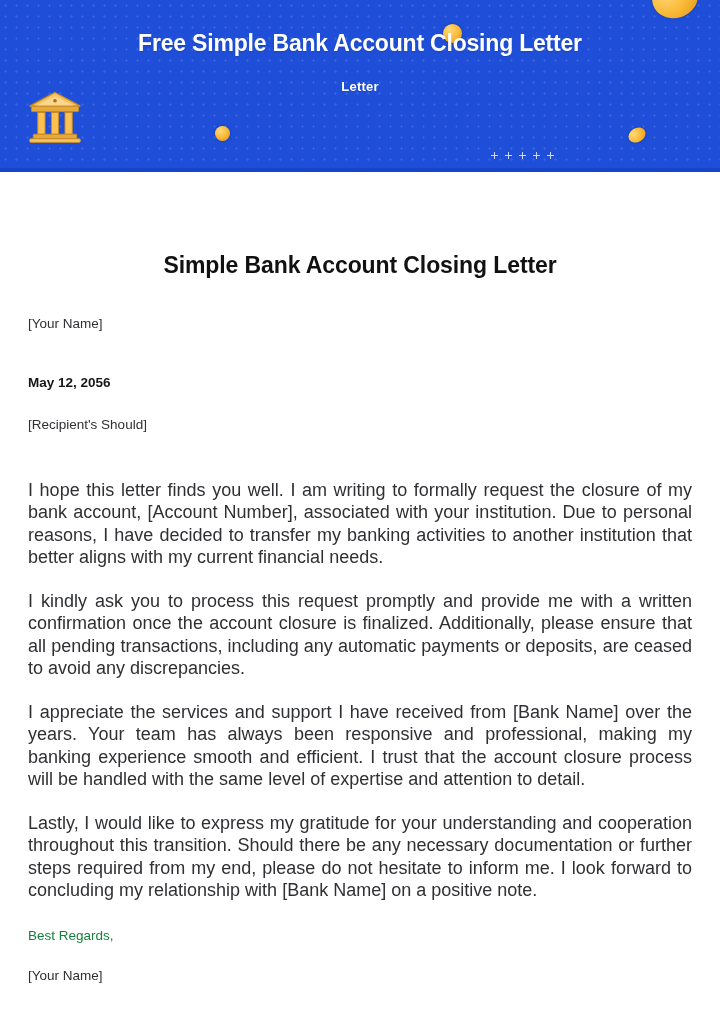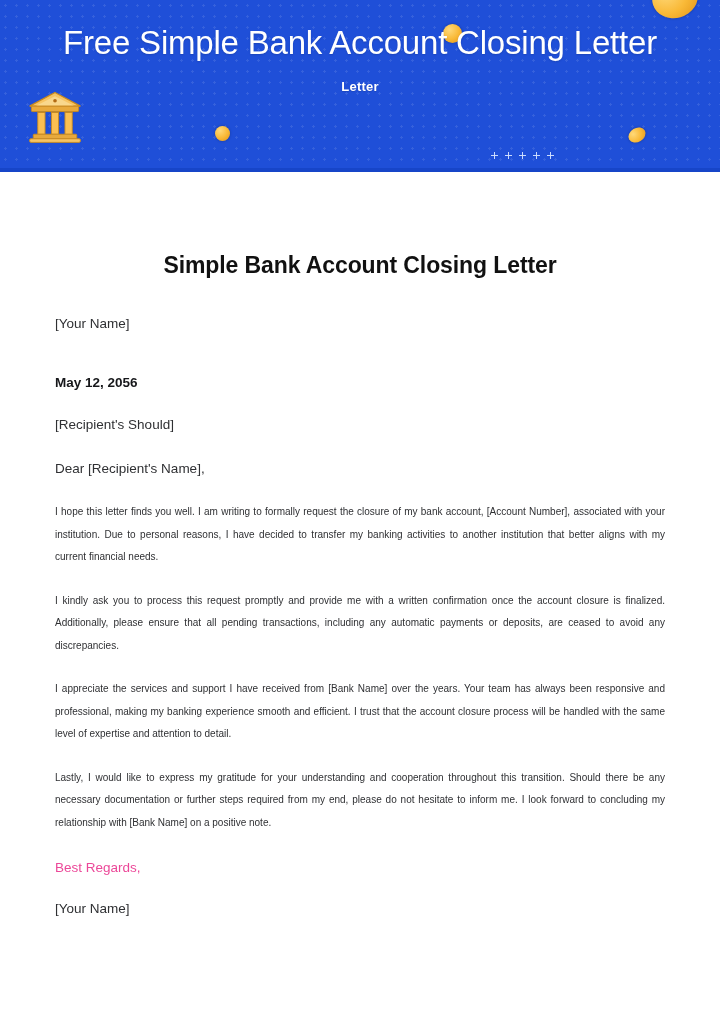--- a/index.html
+++ b/index.html
@@ -47,23 +47,23 @@
     flex-direction:column;
     align-items:center;
     justify-content:flex-start;
     padding-top:24px;
   }
 
   .banner-title{
     width:640px;
     text-align:center;
     color:#ffffff;
-    font-size:33px;
+    font-size:23px;
     line-height:38px;
-    font-weight:normal;
+    font-weight:bold;
     letter-spacing:-0.2px;
     text-shadow:0 1px 2px rgba(0,0,0,0.14);
   }
 
   .banner-subtitle{
     margin-top:17px;
     color:#ffffff;
     font-size:13px;
     font-weight:bold;
     letter-spacing:0.2px;
@@ -119,21 +119,21 @@
   .sparkle{
     width:7px; height:7px;
     background:
       linear-gradient(to right, transparent 42%, rgba(210,225,255,0.95) 42%, rgba(210,225,255,0.95) 58%, transparent 58%),
       linear-gradient(to bottom, transparent 42%, rgba(210,225,255,0.95) 42%, rgba(210,225,255,0.95) 58%, transparent 58%);
   }
 
   
   .doc{
     position:relative;
-    padding:0 55px;
+    padding:0 28px;
   }
 
   .doc-title{
     margin-top:80px;
     text-align:center;
     font-size:23px;
     font-weight:bold;
     color:#111111;
     letter-spacing:-0.1px;
   }
@@ -147,32 +147,32 @@
   }
   .line.bold{ font-weight:bold; color:#16171a;margin-top:16px; }
 
   .gap-sender{ height:34px; }
   .gap-date{ height:20px; }
   .gap-recipient{ height:20px; }
   .gap-salut{ height:21px; }
 
   .para{
     margin-top:21px;
-    font-size:10px;
+    font-size:18px;
     line-height:22.5px;
     color:#2f3033;
     text-align:justify;
     text-justify:inter-word;
   }
 
   .closing{
     margin-top:23px;
     font-size:13.5px;
     line-height:22.5px;
-    color:#ec4899;
+    color:#15803d;
   }
   .sign-gap{ height:18px; }
   .signline{
     font-size:13.5px;
     line-height:22.5px;
     color:#2f3033;
   }
 </style>
 </head>
 <body>
@@ -229,21 +229,20 @@
     <div class="line bold">May 12, 2056</div>
 
     <div class="gap-recipient"></div>
 
     <div class="block">
       <div class="line">[Recipient's Should]</div>
     </div>
 
     <div class="gap-salut"></div>
 
-    <div class="line">Dear [Recipient's Name],</div>
 
     <div class="para">I hope this letter finds you well. I am writing to formally request the closure of my bank account, [Account Number], associated with your institution. Due to personal reasons, I have decided to transfer my banking activities to another institution that better aligns with my current financial needs.</div>
     <div class="para">I kindly ask you to process this request promptly and provide me with a written confirmation once the account closure is finalized. Additionally, please ensure that all pending transactions, including any automatic payments or deposits, are ceased to avoid any discrepancies.</div>
     <div class="para">I appreciate the services and support I have received from [Bank Name] over the years. Your team has always been responsive and professional, making my banking experience smooth and efficient. I trust that the account closure process will be handled with the same level of expertise and attention to detail.</div>
     <div class="para">Lastly, I would like to express my gratitude for your understanding and cooperation throughout this transition. Should there be any necessary documentation or further steps required from my end, please do not hesitate to inform me. I look forward to concluding my relationship with [Bank Name] on a positive note.</div>
 
     <div class="closing">Best Regards,</div>
 
     <div class="sign-gap"></div>
 

